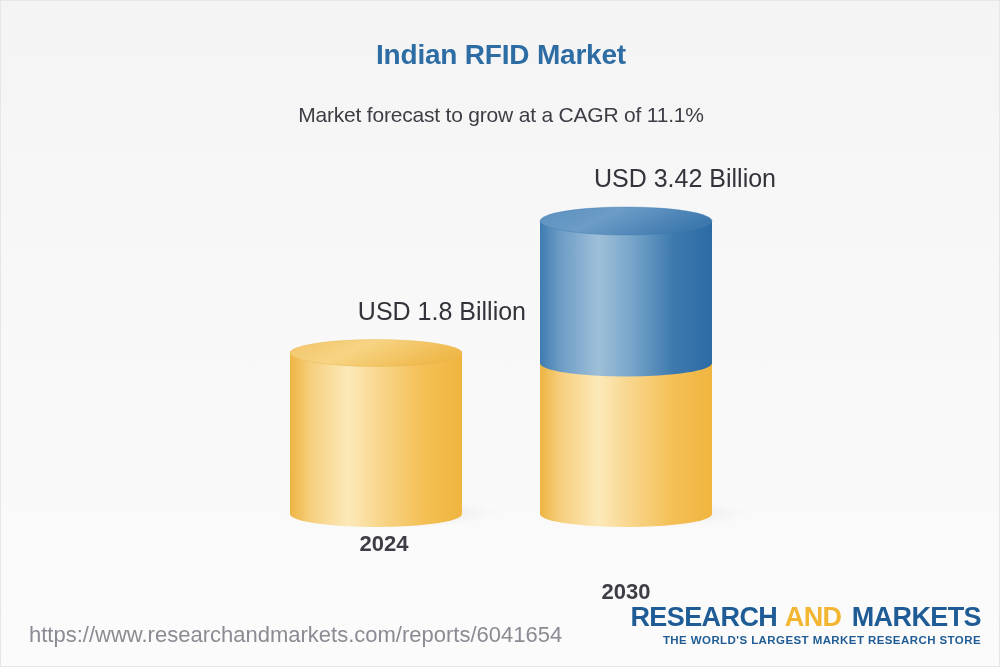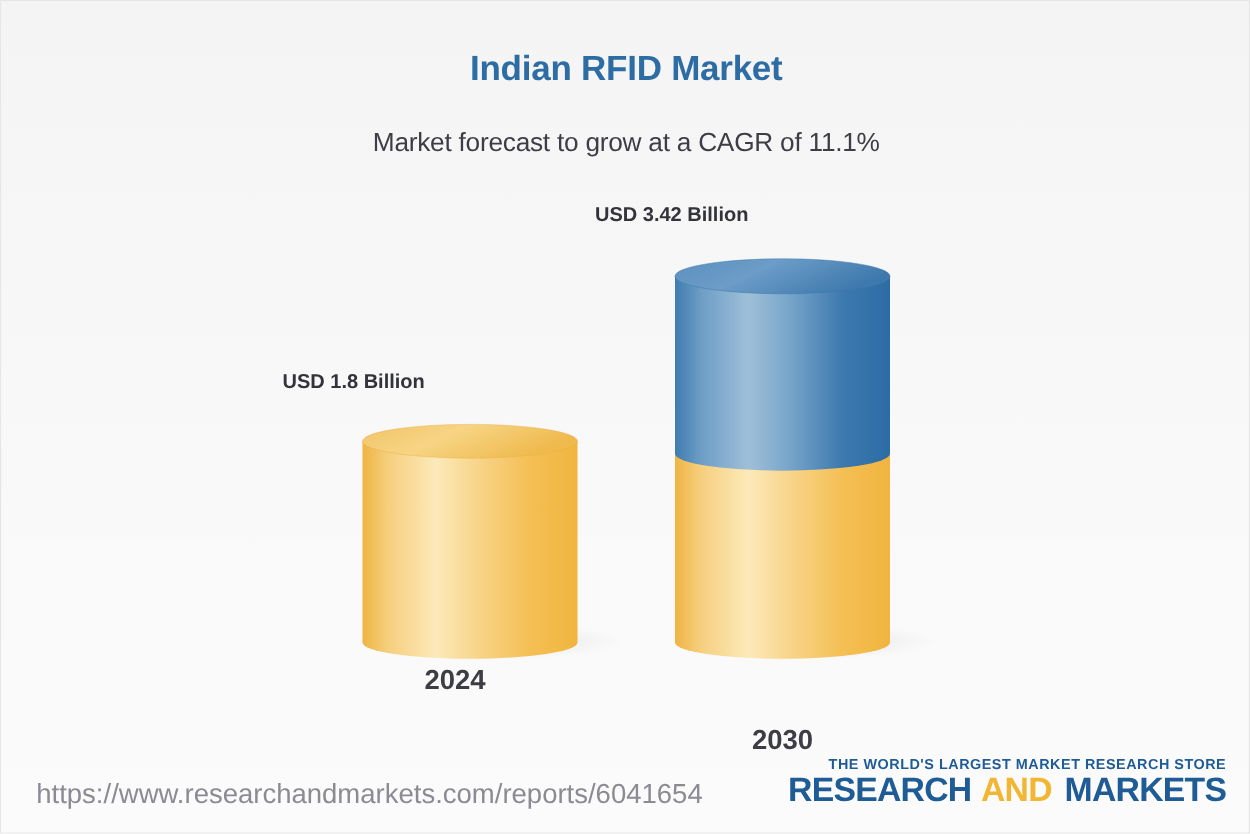--- a/index.html
+++ b/index.html
@@ -54,39 +54,39 @@
     width: 1000px;
     height: 600px;
   }
   #plot svg {
     display: block;
   }
 
   
   .value-label {
     position: absolute;
-    text-align: left;
-    font-size: 16px;
-    font-weight: bold;
+    text-align: right;
+    font-size: 25px;
+    font-weight: normal;
     color: #33333b;
     white-space: nowrap;
   }
   #value-label-0 { left: 225px; top: 296px; width: 300px; }
   #value-label-1 { left: 475px; top: 163px; width: 300px; }
 
   
   .category-label {
     position: absolute;
     text-align: center;
     font-size: 22px;
     font-weight: bold;
     color: #3d3d46;
     white-space: nowrap;
   }
-  #category-label-0 { left: 213px; top: 530px; width: 300px; }
+  #category-label-0 { left: 233px; top: 530px; width: 300px; }
   #category-label-1 { left: 475px; top: 530px; width: 300px; margin-top: 48px; }
 
   
   #source-url {
     position: absolute;
     left: 28px;
     top: 621px;
     font-size: 22px;
     color: #8b8b93;
     white-space: nowrap;
@@ -187,17 +187,17 @@
 
   <div class="value-label" id="value-label-0">USD 1.8 Billion</div>
   <div class="value-label" id="value-label-1">USD 3.42 Billion</div>
 
   <div class="category-label" id="category-label-0">2024</div>
   <div class="category-label" id="category-label-1">2030</div>
 
   <div id="source-url">https://www.researchandmarkets.com/reports/6041654</div>
 
   <div id="logo">
+    <div id="logo-wordmark"><span class="logo-blue">RESEARCH</span><span class="logo-gold" style="margin: 0px 0.28em;">AND</span><span class="logo-blue" style="margin-left: 0.1em;">MARKETS</span></div>
     <div id="logo-tagline">THE WORLD'S LARGEST MARKET RESEARCH STORE</div>
-    <div id="logo-wordmark"><span class="logo-blue">RESEARCH</span><span class="logo-gold" style="margin: 0px 0.28em;">AND</span><span class="logo-blue" style="margin-left: 0.1em;">MARKETS</span></div>
   </div>
 
 </div>
 
 </body></html>

